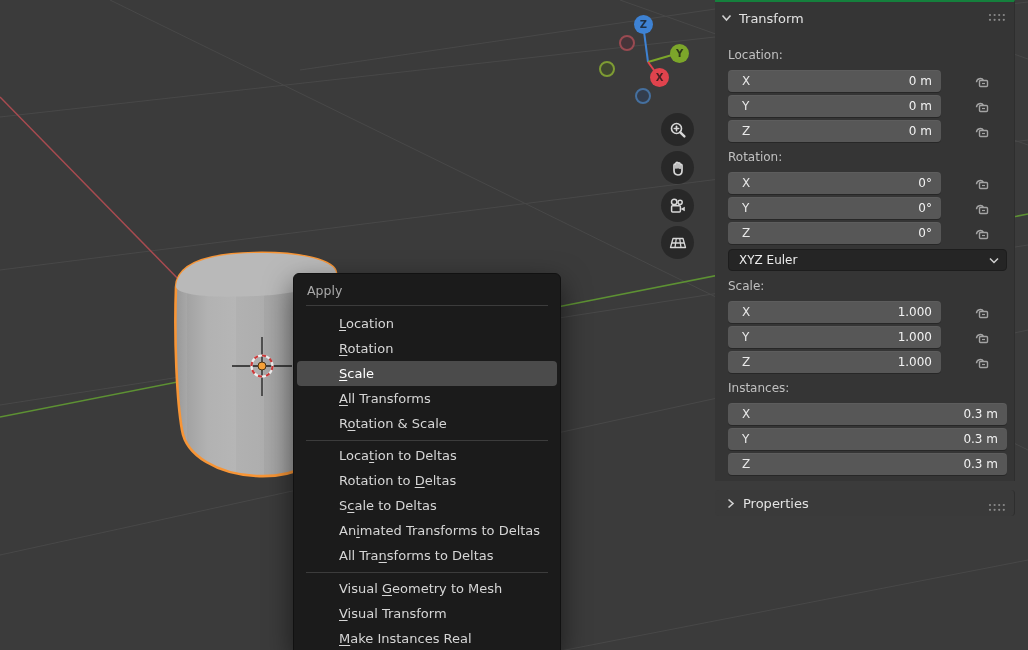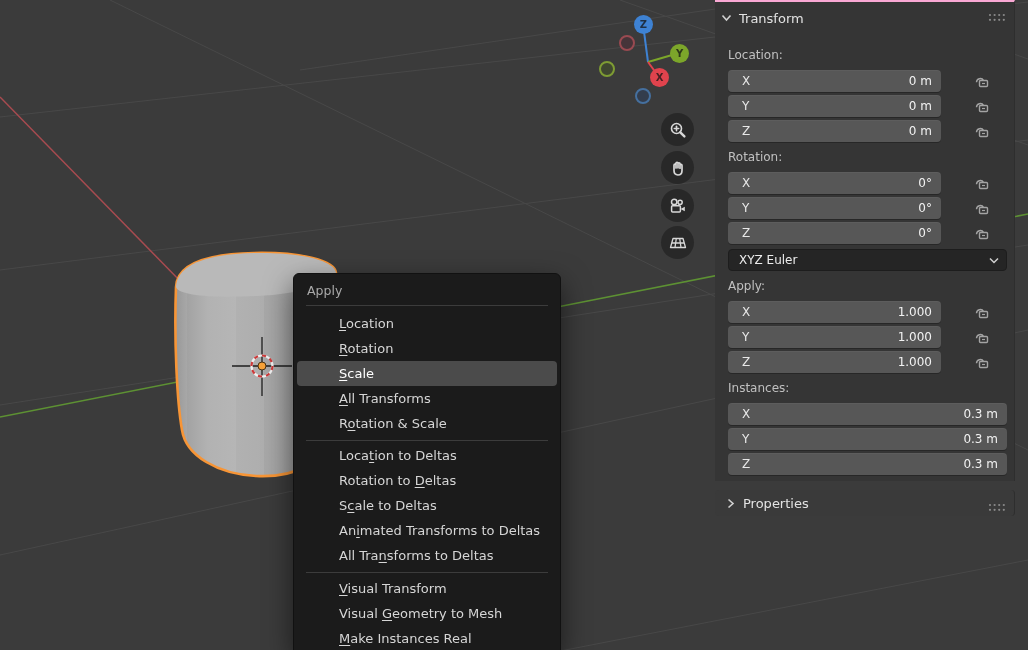--- a/index.html
+++ b/index.html
@@ -33,21 +33,21 @@
   .ball.nxb{background:#463439;border:2px solid #9A4A51;}
   .ball.nyb{background:#3F4730;border:2px solid #7E9C33;}
   .ball.nzb{background:#333D4D;border:2px solid #45709F;}
 
   
   .navbtn{position:absolute;left:661px;width:33px;height:33px;border-radius:50%;
           background:rgba(38,38,38,.88);display:flex;align-items:center;justify-content:center;cursor:pointer;}
 
   
   .panel{position:absolute;left:715px;top:0;width:300px;height:481px;
-         background:var(--c-panel_bg);border-top:2px solid #f9a8d4;border-right:1px solid #2e2e2e;
+         background:var(--c-panel_bg);border-top:2px solid #15803d;border-right:1px solid #2e2e2e;
          color:#c6c6c6;font-size:12px;}
   .panel-header{position:absolute;left:6px;top:5px;height:22px;display:flex;align-items:center;gap:7px;cursor:pointer;}
   .panel-title{color:#e2e2e2;font-size:13px;}
   .grip{position:absolute;right:8px;top:11px;}
   .sec-label{position:absolute;left:13px;color:#c0c0c0;}
   .frow{position:absolute;left:13px;height:22px;background:var(--c-field_bg);border-radius:4px;
         display:flex;align-items:center;justify-content:space-between;cursor:ew-resize;
         box-shadow:inset 0 1px 0 rgba(255,255,255,.04), 0 1px 0 rgba(0,0,0,.25);}
   .frow .ax{color:#e8e8e8;padding-left:14px;}
   .frow .val{color:#f2f2f2;padding-right:9px;}
@@ -223,21 +223,21 @@
       <span class="ax">Z</span>
       <span class="val">0°</span>
     </div>
     <div class="dropdown" style="top:247px;">
       <span>XYZ Euler</span>
       <svg width="10" height="7">
         <polyline points="1,1.5 5,5.5 9,1.5" fill="none" stroke="#cfcfcf" stroke-width="1.5"></polyline>
       </svg>
     </div>
 
-    <div class="sec-label" style="top:277px;">Apply:</div>
+    <div class="sec-label" style="top:277px;">Scale:</div>
     <div class="frow w-narrow" style="top:299px;">
       <span class="ax">X</span>
       <span class="val">1.000</span>
     </div>
     <div class="frow w-narrow" style="top:324px;">
       <span class="ax">Y</span>
       <span class="val">1.000</span>
     </div>
     <div class="frow w-narrow" style="top:349px;">
       <span class="ax">Z</span>
@@ -355,19 +355,19 @@
     <hr class="msep">
     <div class="mgroup g2">
       <div class="mi">Loca<u>t</u>ion to Deltas</div>
       <div class="mi">Rotation to <u>D</u>eltas</div>
       <div class="mi">S<u>c</u>ale to Deltas</div>
       <div class="mi">An<u>i</u>mated Transforms to Deltas</div>
       <div class="mi">All Tra<u>n</u>sforms to Deltas</div>
     </div>
     <hr class="msep">
     <div class="mgroup g3">
+      <div class="mi">Visual <u>G</u>eometry to Mesh</div>
       <div class="mi"><u>V</u>isual Transform</div>
-      <div class="mi">Visual <u>G</u>eometry to Mesh</div>
       <div class="mi"><u>M</u>ake Instances Real</div>
     </div>
   </div>
 
 </div>
 
 </body></html>

